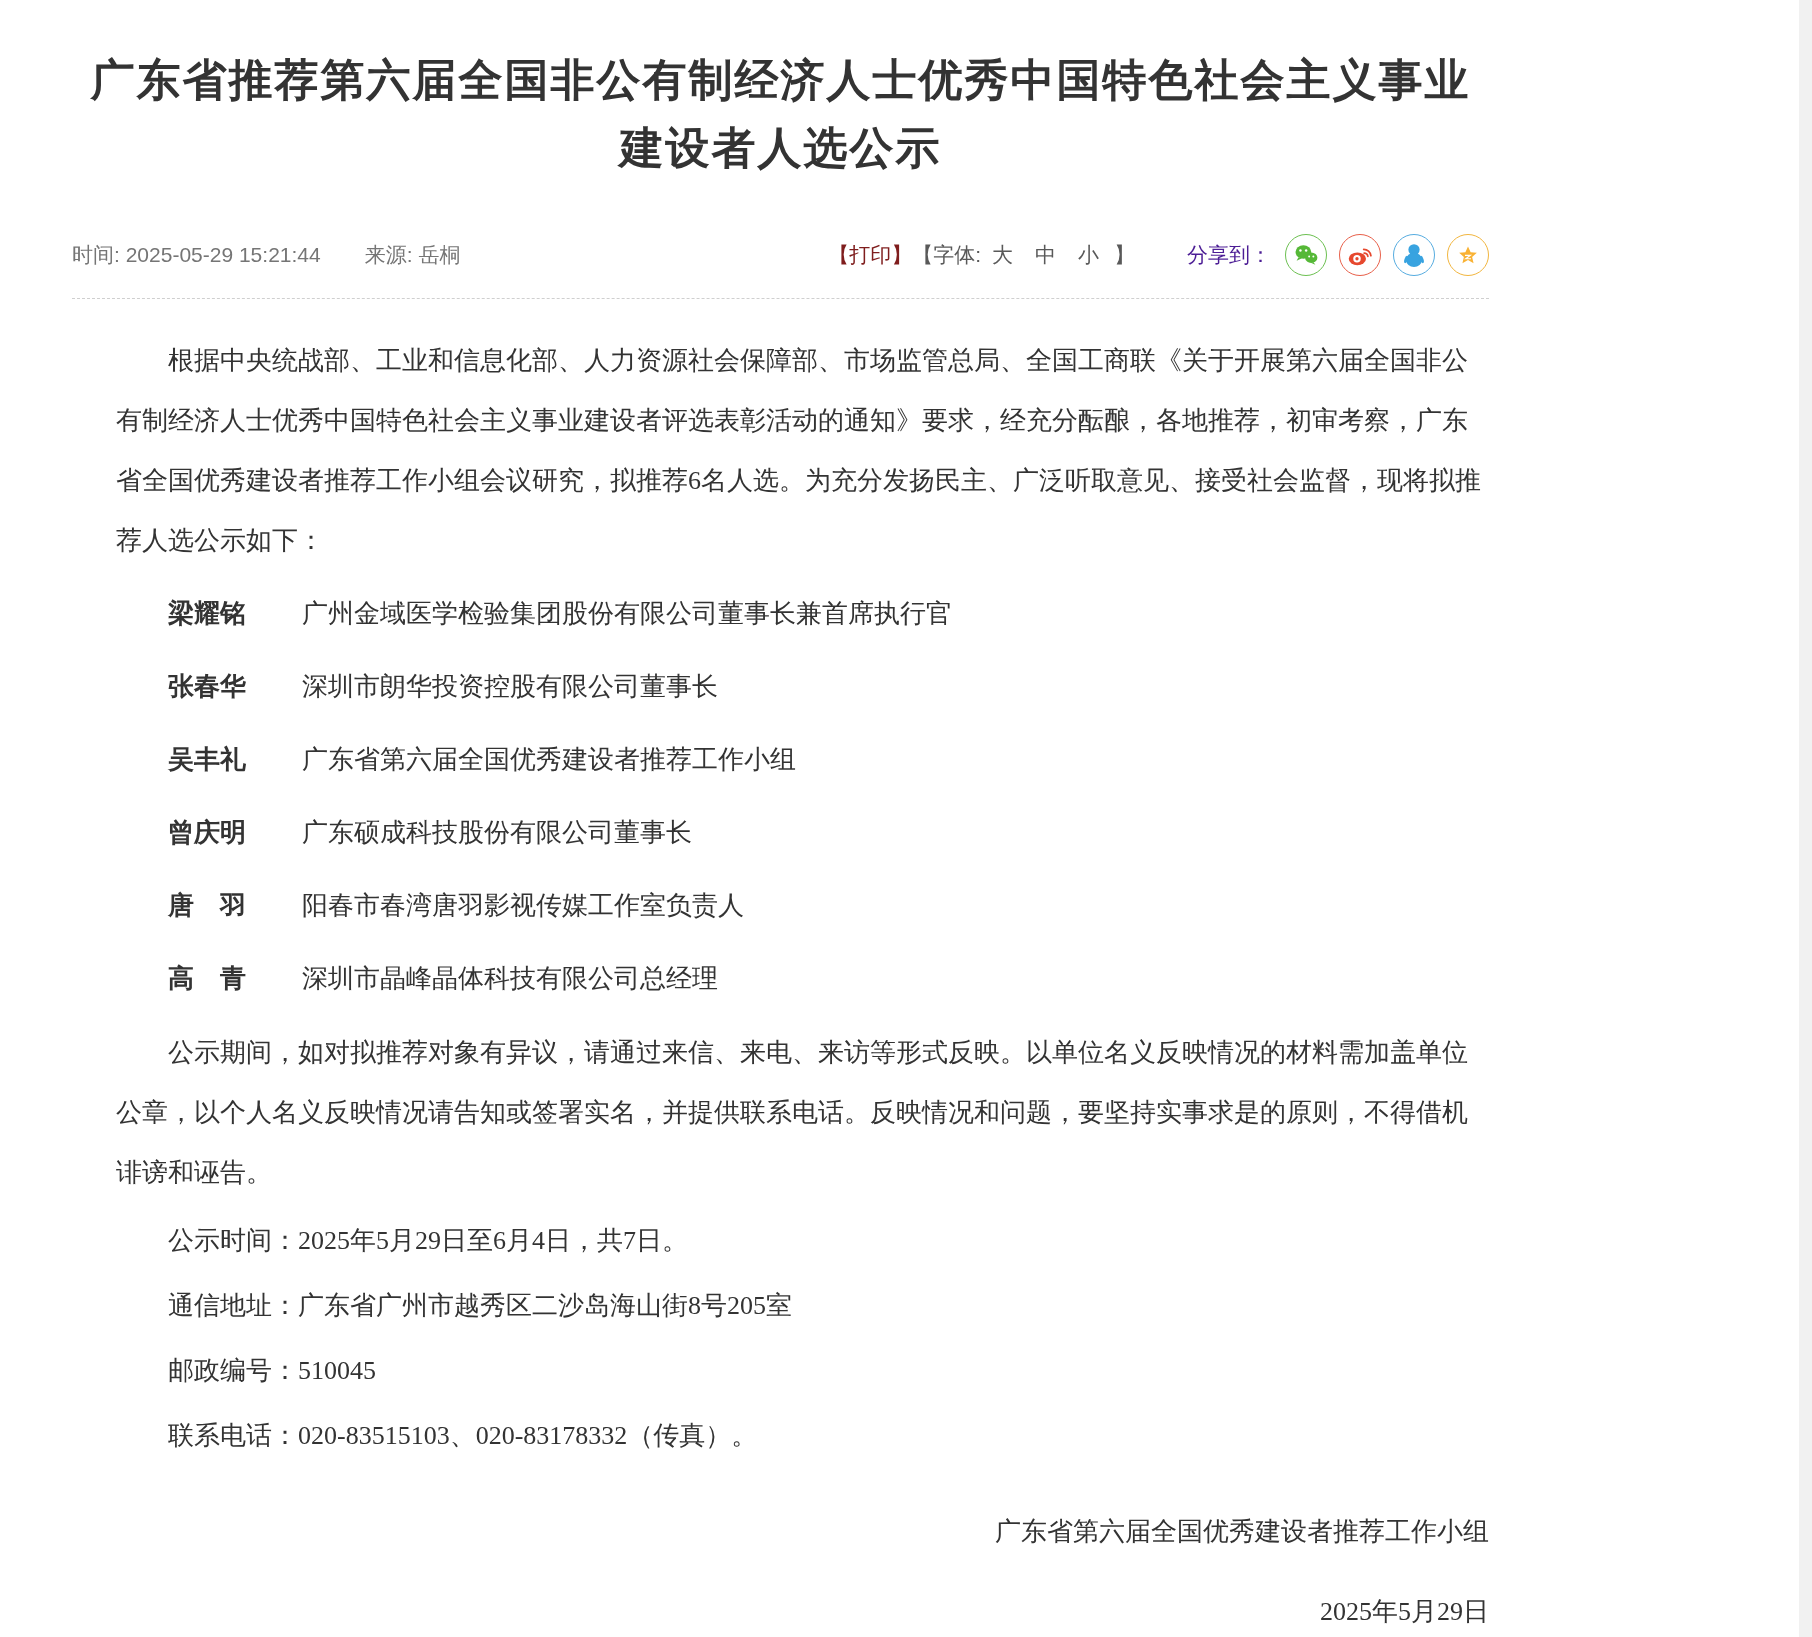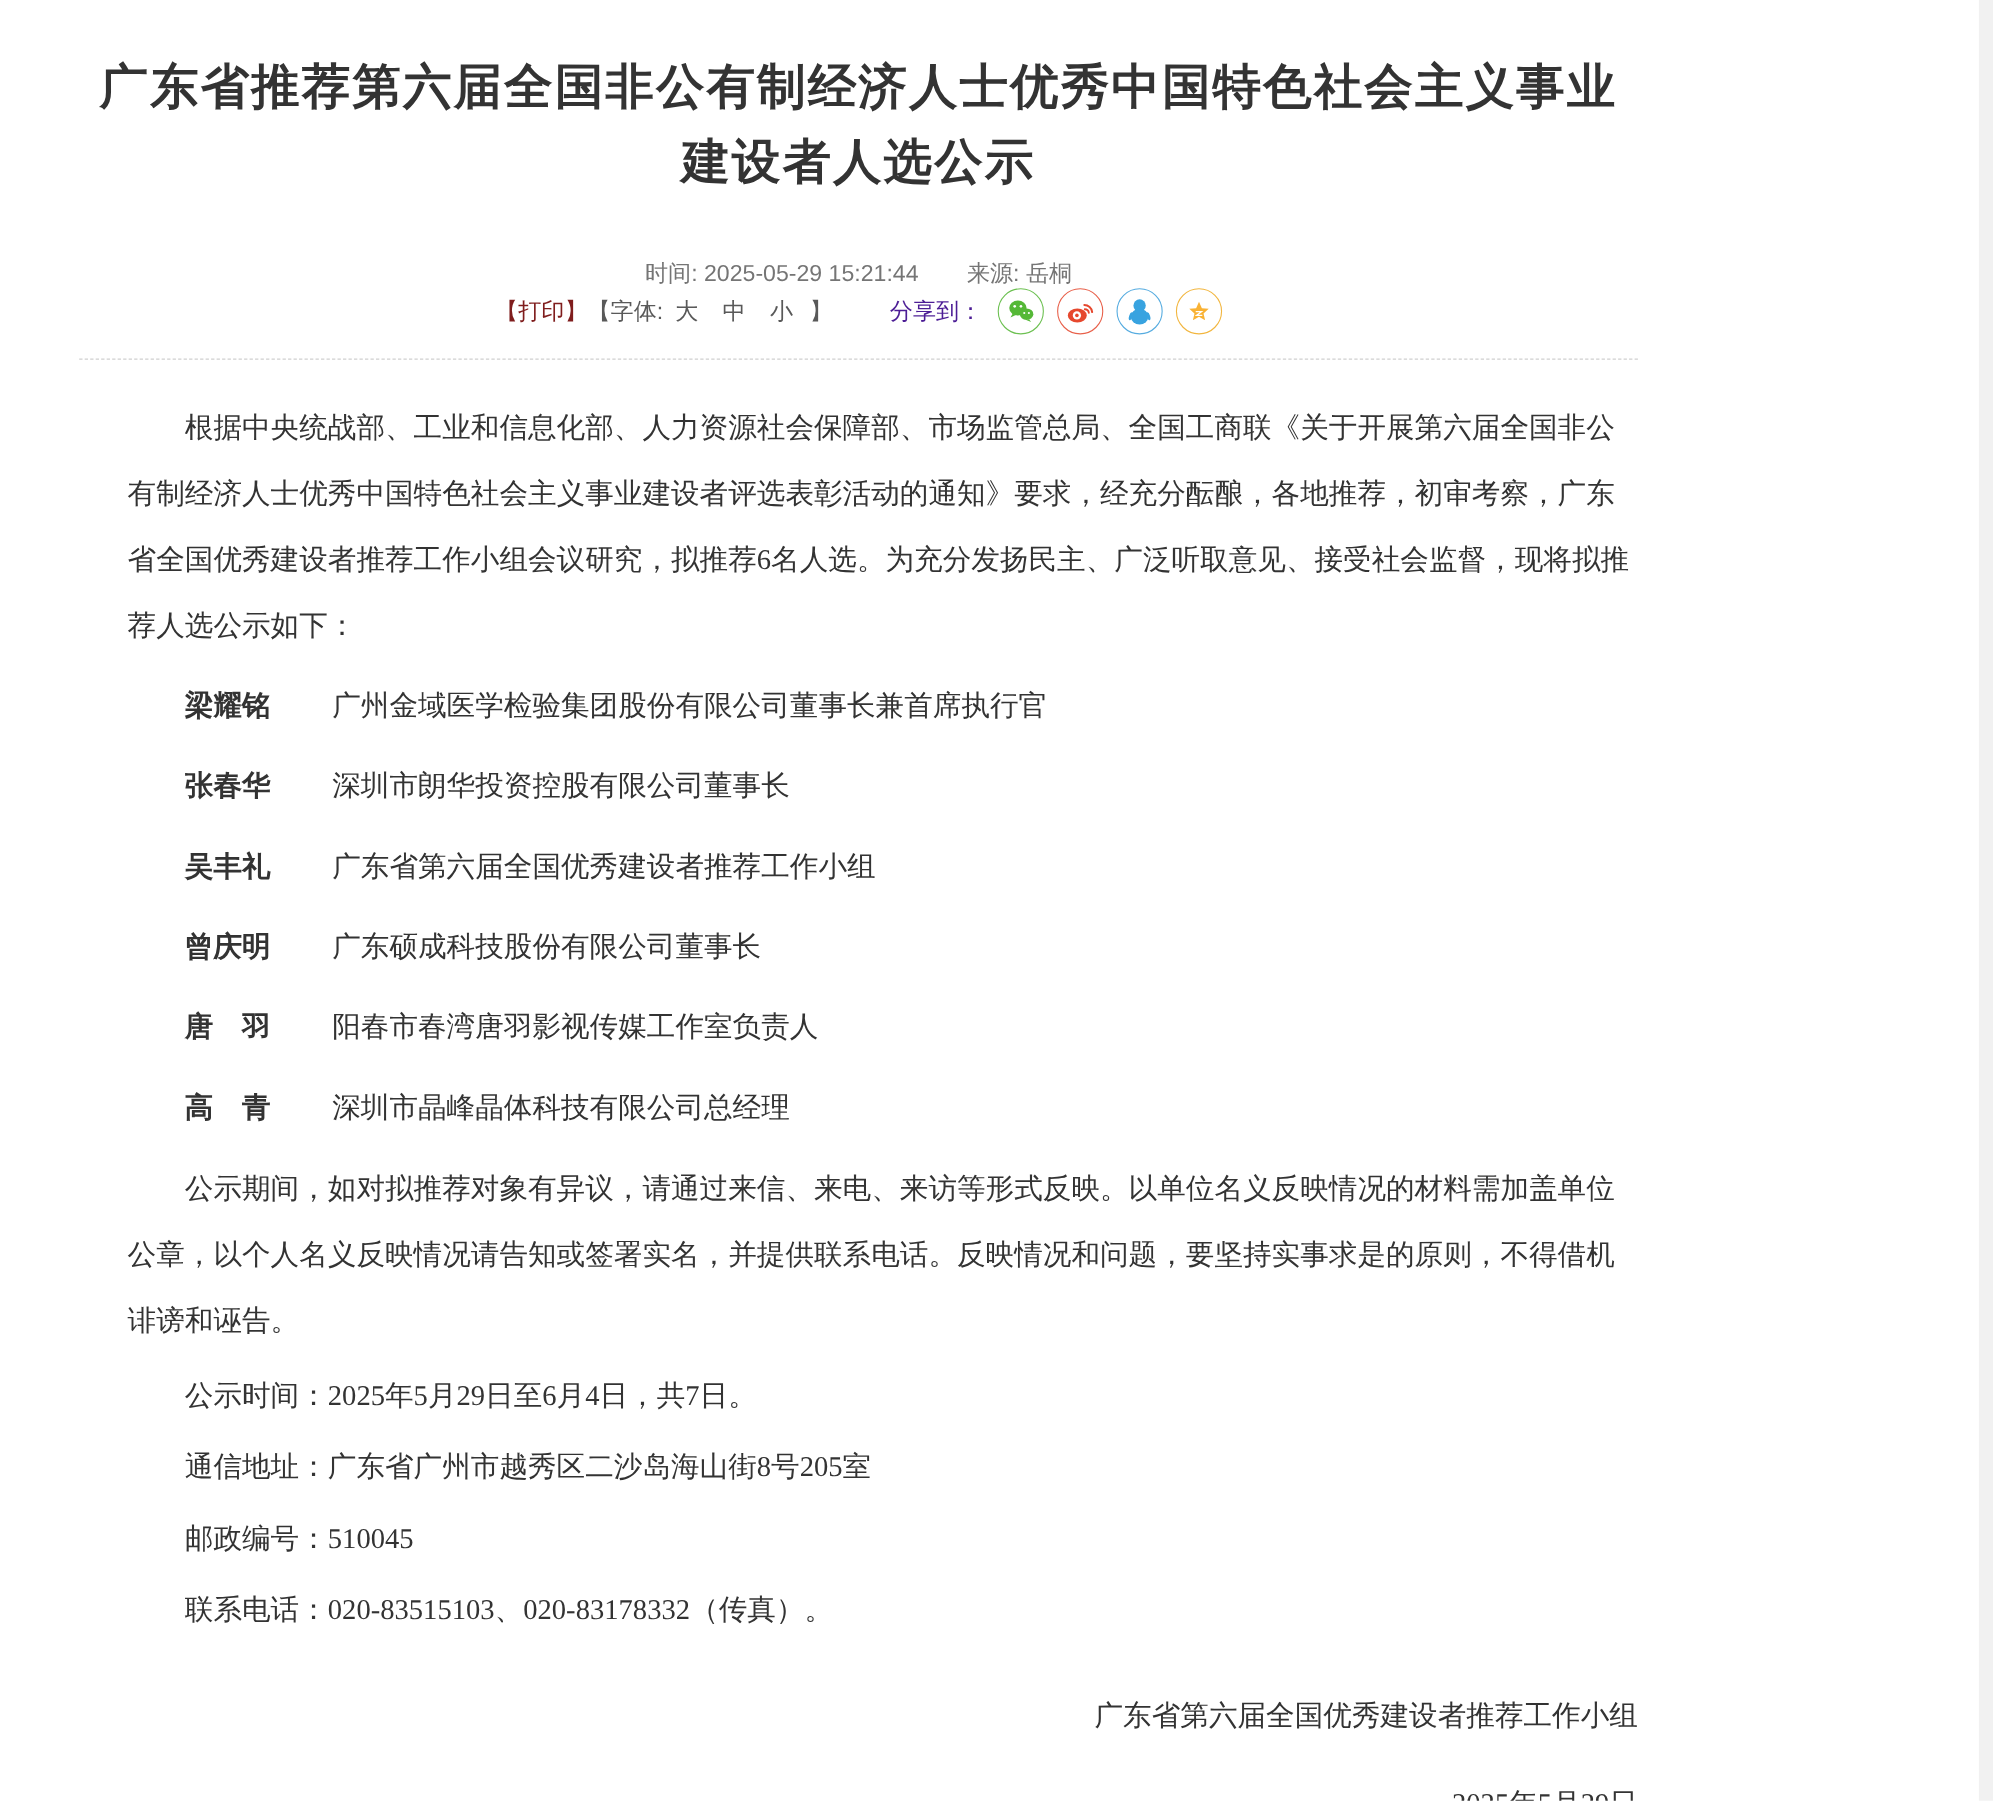--- a/index.html
+++ b/index.html
@@ -9,21 +9,21 @@
                 background:#f1f1f1; }
   .page { width:1561px; padding:0 72px; }
 
   
   .article-title { margin-top:46px; text-align:center; color:#333;
                    font-size:44px; font-weight:bold; line-height:68px;
                    letter-spacing:2px; }
 
   
   .meta-bar { margin-top:52px; display:flex; align-items:center;
-              justify-content:space-between; font-size:21px; color:#757575;flex-direction:column; }
+              justify-content:space-between; font-size:21px; color:#757575; }
   .meta-left { display:flex; align-items:center; gap:44px; }
   .meta-right { display:flex; align-items:center; }
   .meta-item { white-space:nowrap; }
   .print-btn { color:#7f1d1d; cursor:pointer; white-space:nowrap; }
   .font-widget { color:#595959; white-space:nowrap;
                  display:flex; align-items:center; }
   .font-widget .fs-opt { cursor:pointer; margin:0 11px; color:#595959; }
   .font-widget .fs-suffix { margin-left:4px; }
   .share-label { margin-left:52px; color:#4c1d95; white-space:nowrap; }
   .share-group { display:flex; align-items:center; gap:12px; margin-left:14px; }

